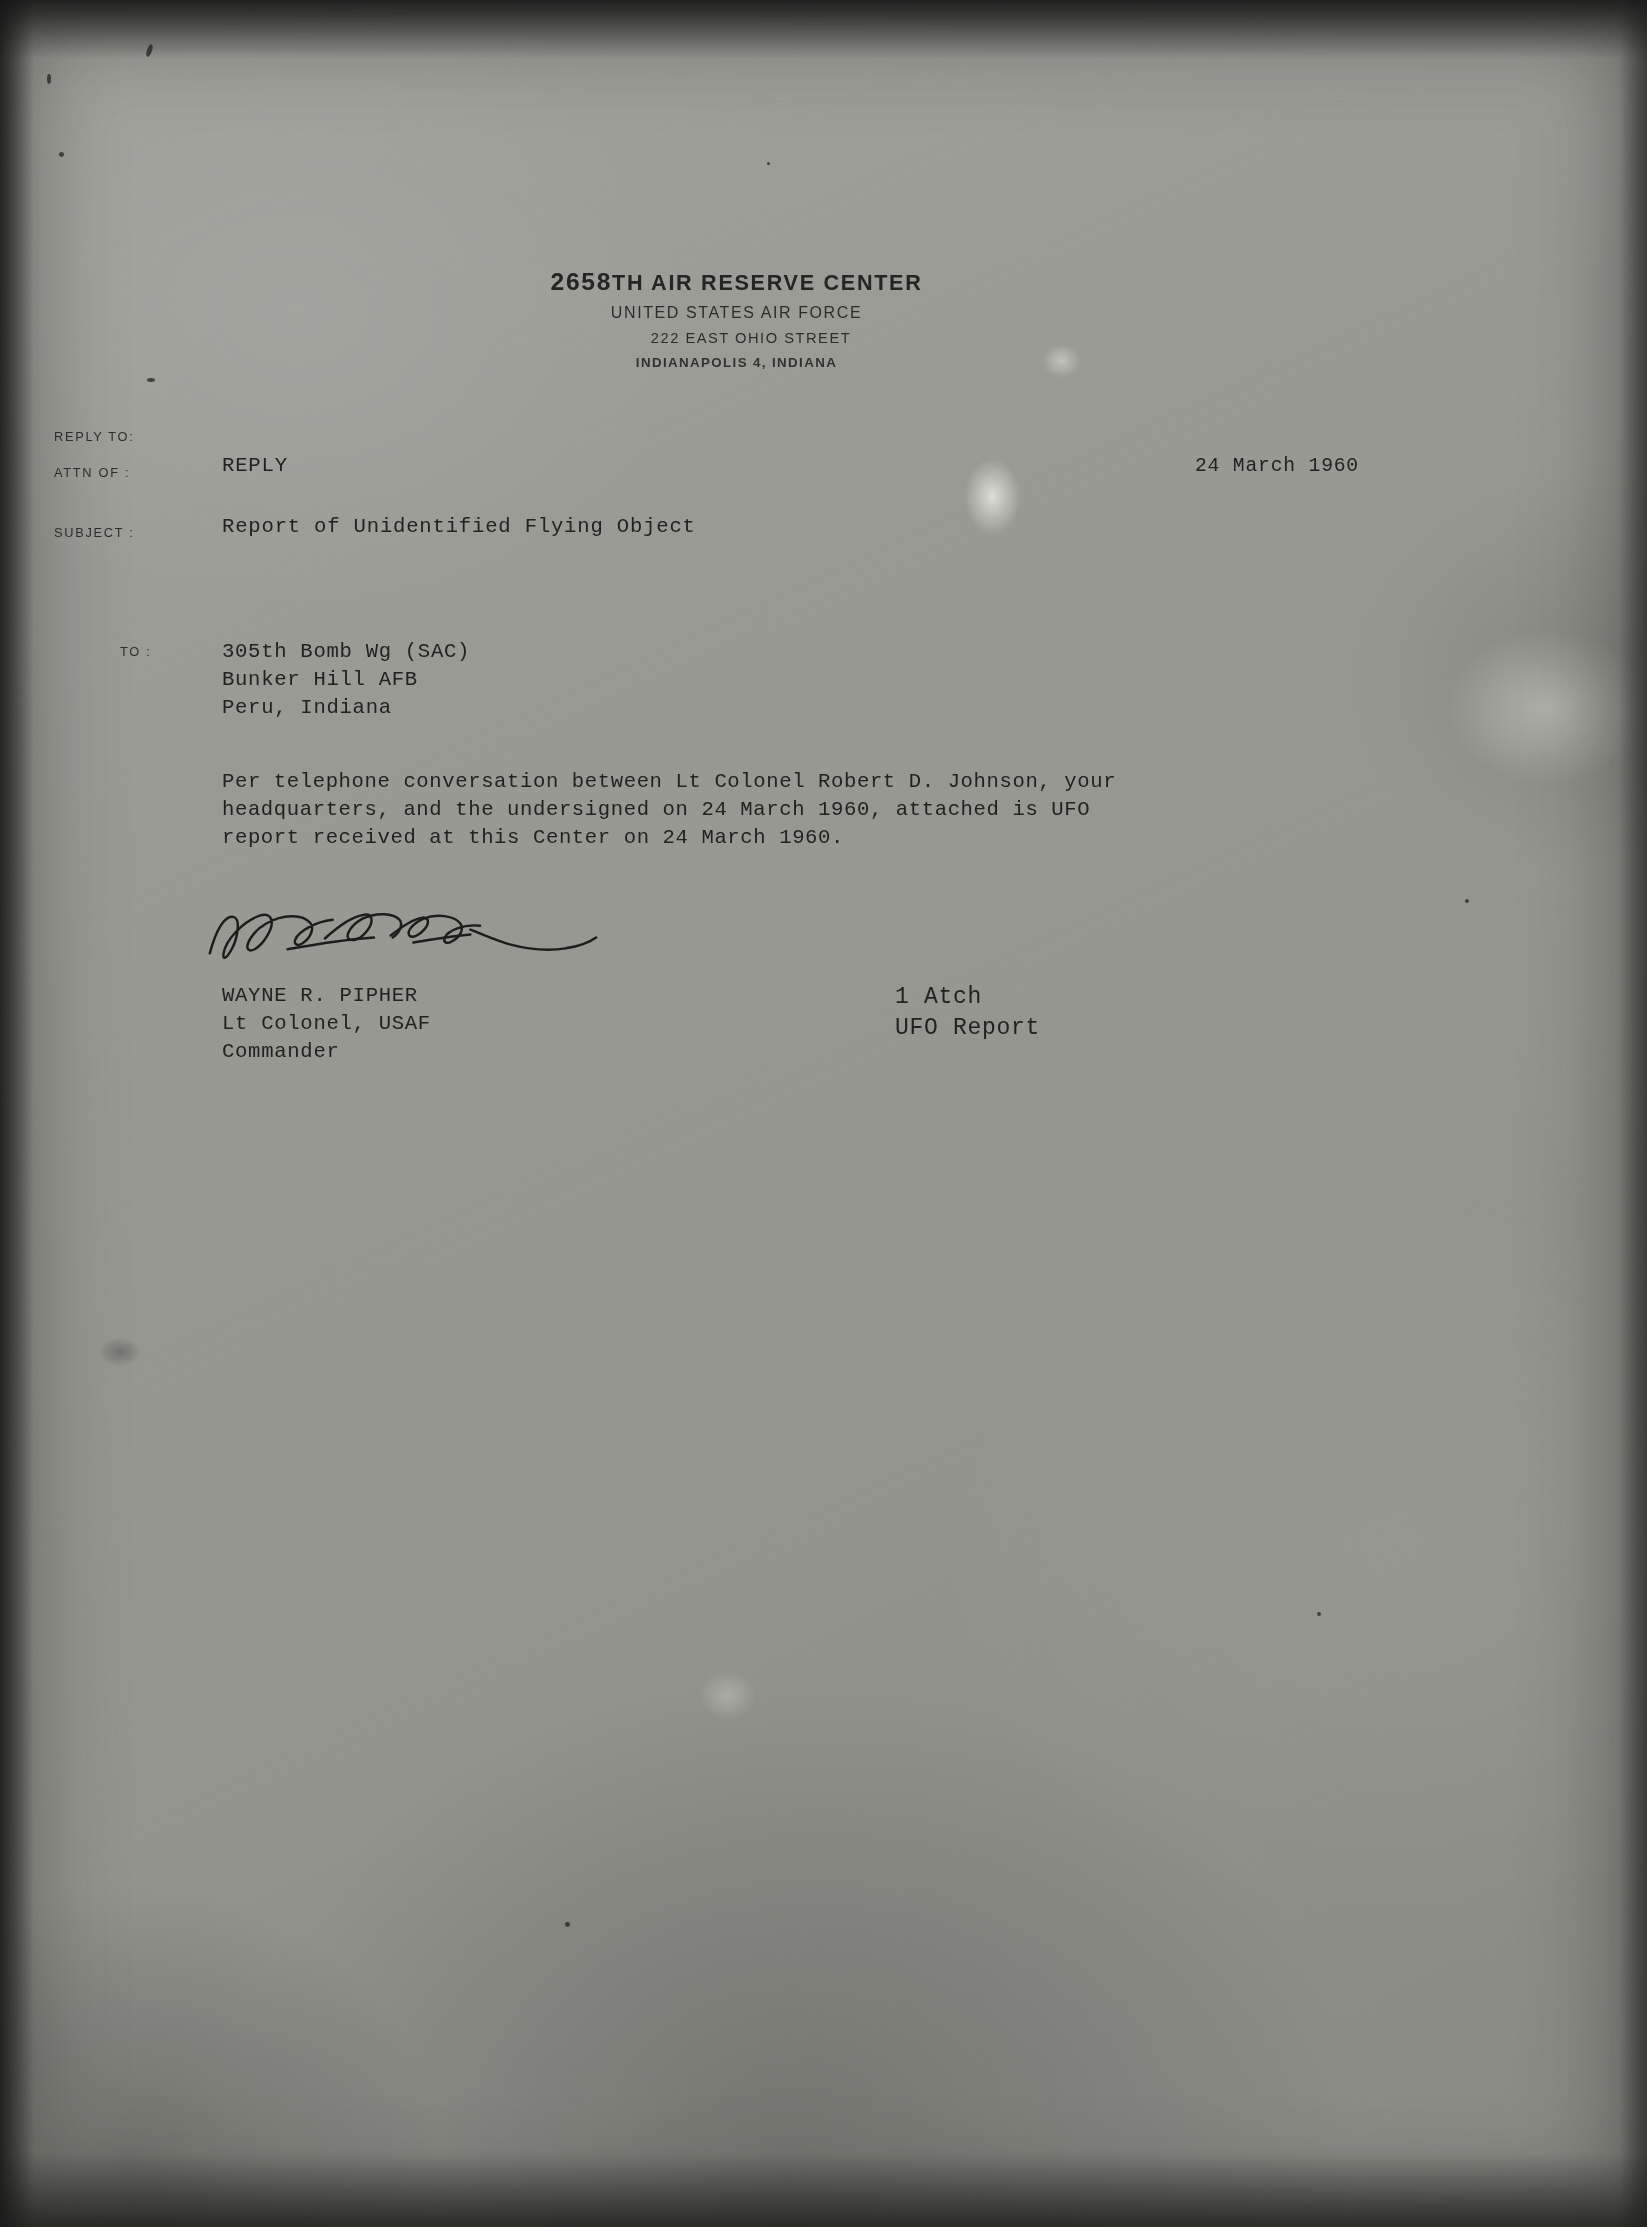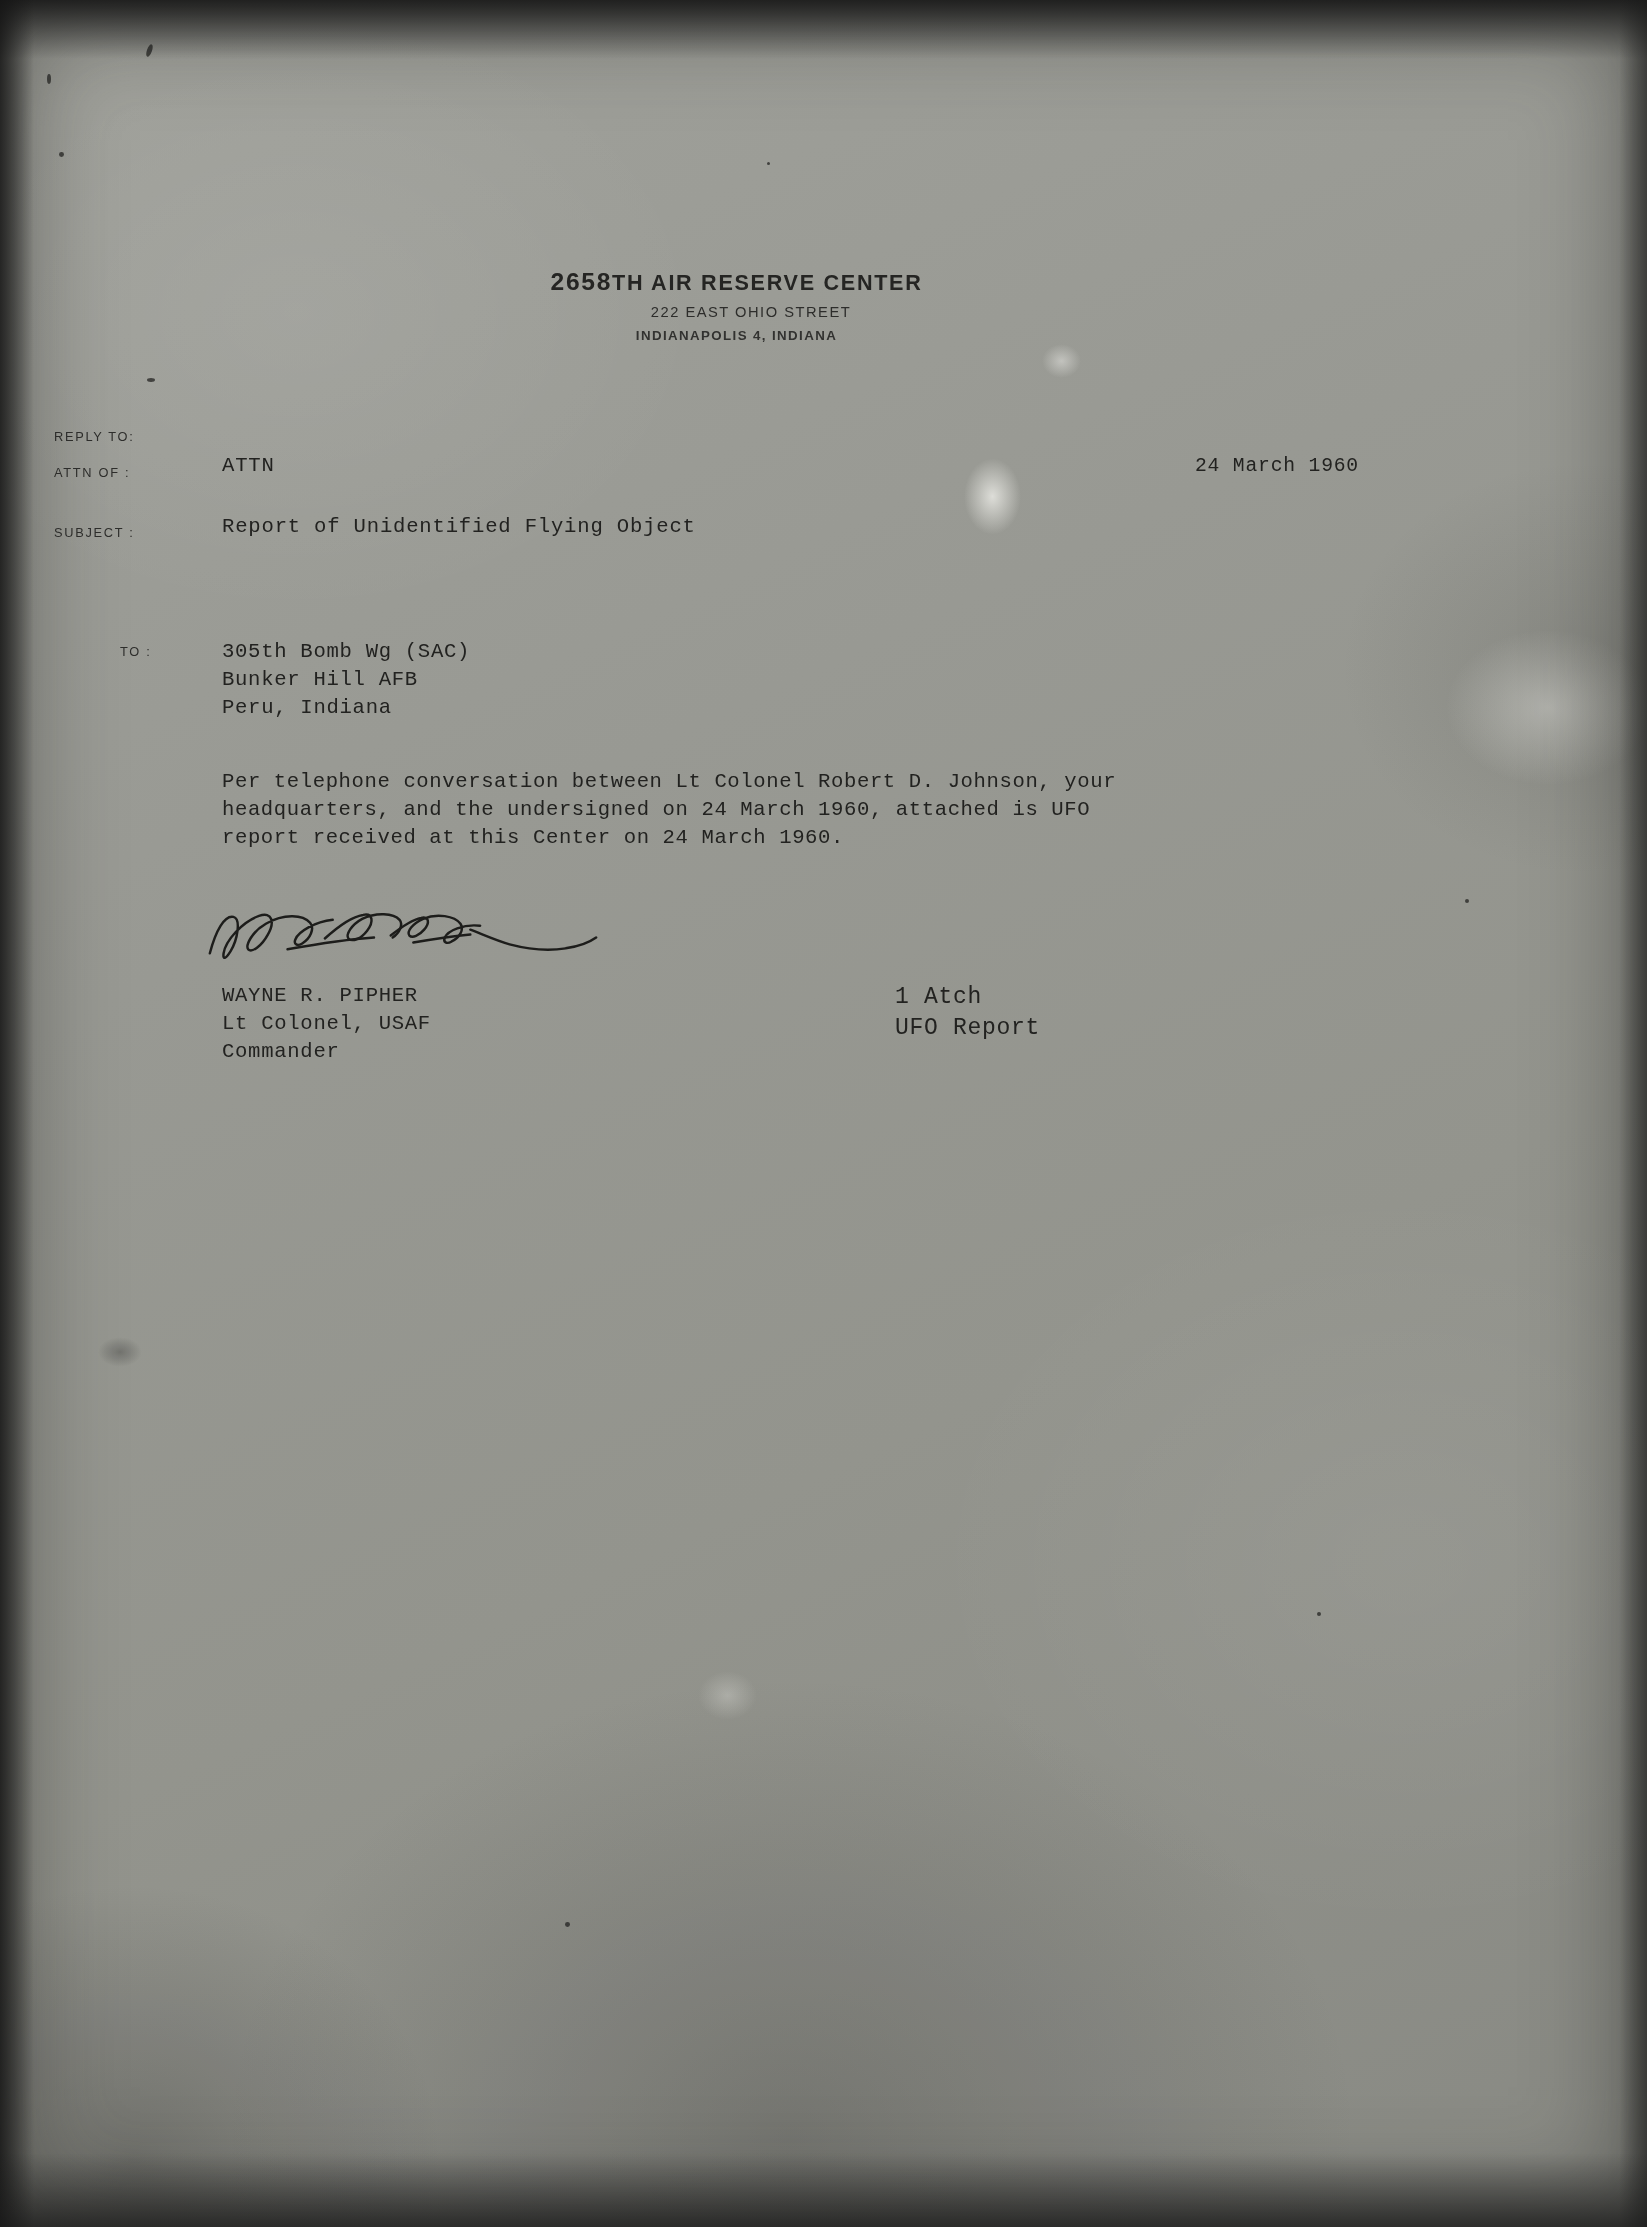--- a/index.html
+++ b/index.html
@@ -202,30 +202,31 @@
   }
   .signature svg { display: block; }
 </style>
 </head>
 <body>
 
 <div class="page">
 
   <div class="letterhead">
     <div class="lh-line1"><span class="big">2658</span><span>TH AIR RESERVE CENTER</span></div>
+    <div class="lh-line2">UNITED STATES AIR FORCE</div>
     <div class="lh-line3">222 EAST OHIO STREET</div>
     <div class="lh-line4">INDIANAPOLIS 4, INDIANA</div>
   </div>
 
   <div class="preprint pp-reply">REPLY TO:</div>
   <div class="preprint pp-attn">ATTN OF :</div>
   <div class="preprint pp-subject">SUBJECT :</div>
   <div class="preprint pp-to">TO  :</div>
 
-  <div class="typed t-comdr">ATTN</div>
+  <div class="typed t-comdr">REPLY</div>
   <div class="typed t-date">24 March 1960</div>
   <div class="typed t-subject">Report of Unidentified Flying Object</div>
 
   <div class="block-to">305th Bomb Wg (SAC)
 Bunker Hill AFB
 Peru, Indiana</div>
   <div class="block-body">Per telephone conversation between Lt Colonel Robert D. Johnson, your
 headquarters, and the undersigned on 24 March 1960, attached is UFO
 report received at this Center on 24 March 1960.</div>
 

